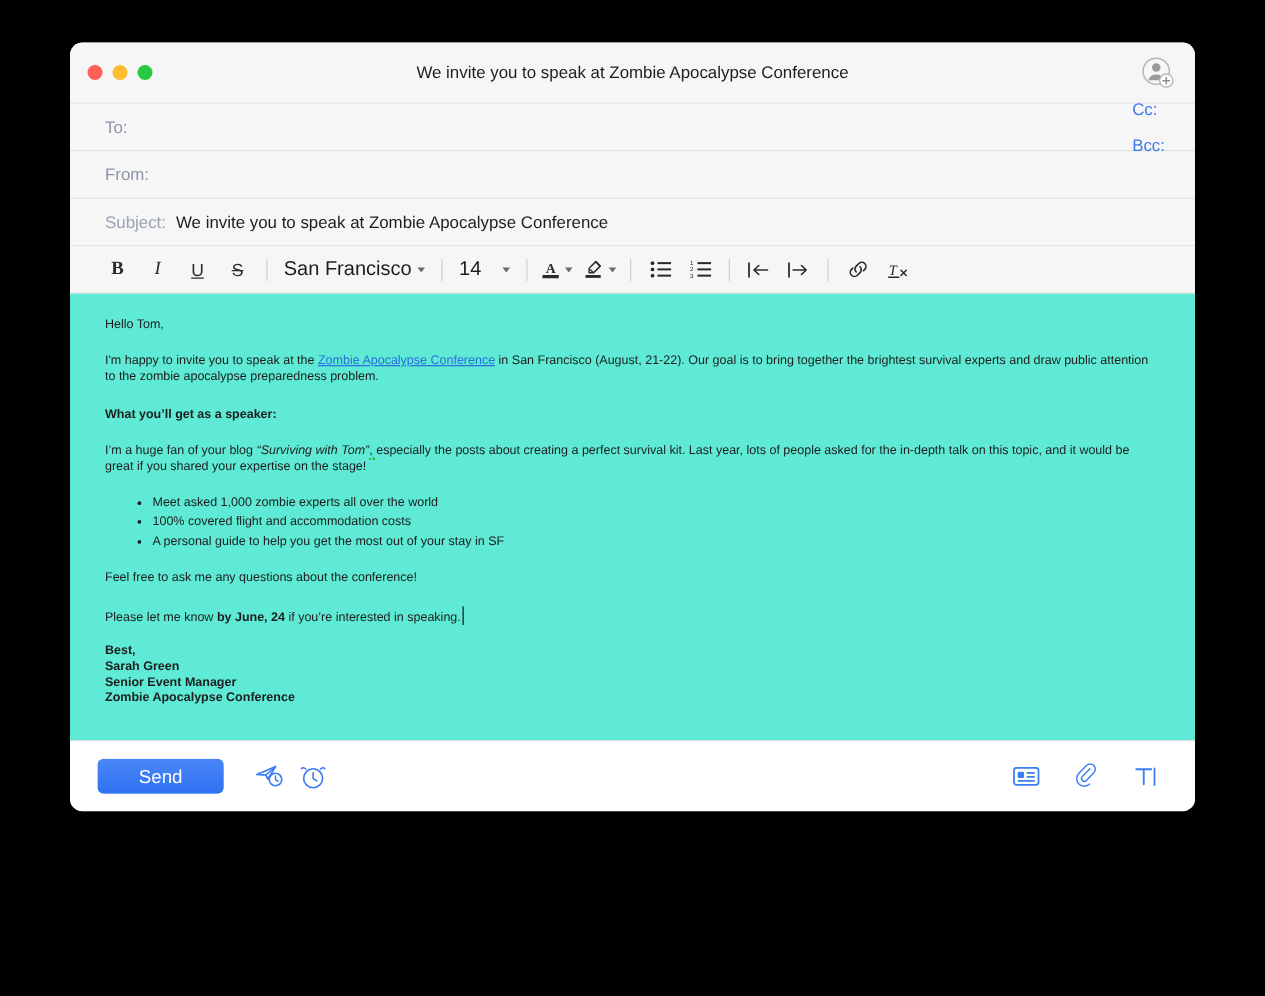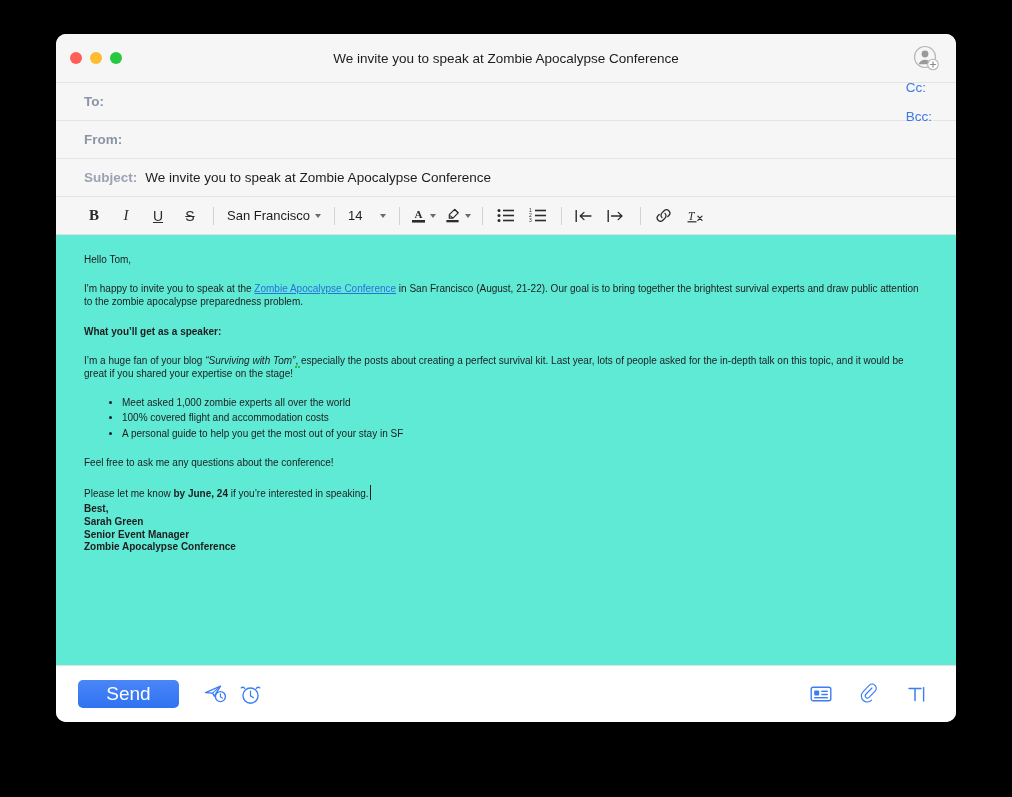--- a/index.html
+++ b/index.html
@@ -11,21 +11,21 @@
     overflow: hidden;
     font-family: "Liberation Sans", sans-serif;
     -webkit-font-smoothing: antialiased;
   }
 
   .window {
     position: absolute;
     left: 56px;
     top: 34px;
     width: 900px;
-    height: 688px;
+    height: 615px;
     background: #ffffff;
     border-radius: 10px;
     overflow: hidden;
     display: flex;
     flex-direction: column;
   }
 
   
   .titlebar {
     height: 48px;
@@ -84,21 +84,20 @@
     display: flex;
     align-items: center;
     padding: 0 24px 0 28px;
     border-bottom: 1px solid #e4e4e4;
     position: relative;
   }
   .field-label {
     color: #8b94a6;
     font-size: 13.5px;
     flex: 0 0 auto;
-    font-weight: bold;
   }
   .field-label.subject { color: #9aa3b2; }
   .field-input {
     flex: 1 1 auto;
     font-size: 13.5px;
     color: #1d1d1f;
     padding-left: 8px;
     min-width: 0;
     white-space: nowrap;
     overflow: hidden;
@@ -153,21 +152,21 @@
     flex: 0 0 auto;
   }
 
   .tb-select {
     display: flex;
     align-items: center;
     gap: 5px;
     cursor: pointer;
     padding: 0 6px;
     height: 26px;
-    font-size: 13px;
+    font-size: 16px;
     color: #1d1d1f;
     white-space: nowrap;
   }
   .caret {
     width: 0; height: 0;
     border-left: 3.5px solid transparent;
     border-right: 3.5px solid transparent;
     border-top: 4.5px solid #6b6b6b;
     display: block;
   }
@@ -184,21 +183,21 @@
   .compose-body {
     flex: 1 1 auto;
     background: #5eead4;
     padding: 18px 28px 10px 28px;
     overflow: hidden;
     font-size: 10px;
     line-height: 1.32;
     color: #1d1d1f;
   }
   .compose-body p { margin: 0 0 16px 0; }
-  .compose-body p.tight { margin-bottom: 3px; }
+  .compose-body p.tight { margin-bottom: 14px; }
   .compose-body .sig-line { margin: 0; line-height: 1.28; font-weight: bold; }
   .compose-body ul {
     margin: 0 0 16px 0;
     padding-left: 38px;
     list-style: disc;
   }
   .compose-body li { margin: 0 0 2px 0; }
   .link {
     color: #2d6fdd;
     text-decoration: underline;
@@ -230,21 +229,21 @@
     flex: 0 0 auto;
   }
   .send-btn {
     background: #3b7df5;
     background-image: linear-gradient(#4a86f7, #2f72f2);
     color: #ffffff;
     border: none;
     border-radius: 5px;
     width: 101px;
     height: 28px;
-    font-size: 19px;
+    font-size: 15px;
     font-family: "Liberation Sans", sans-serif;
     cursor: pointer;
     margin-right: 20px;
   }
   .icon-btn {
     width: 34px;
     height: 30px;
     display: flex;
     align-items: center;
     justify-content: center;

